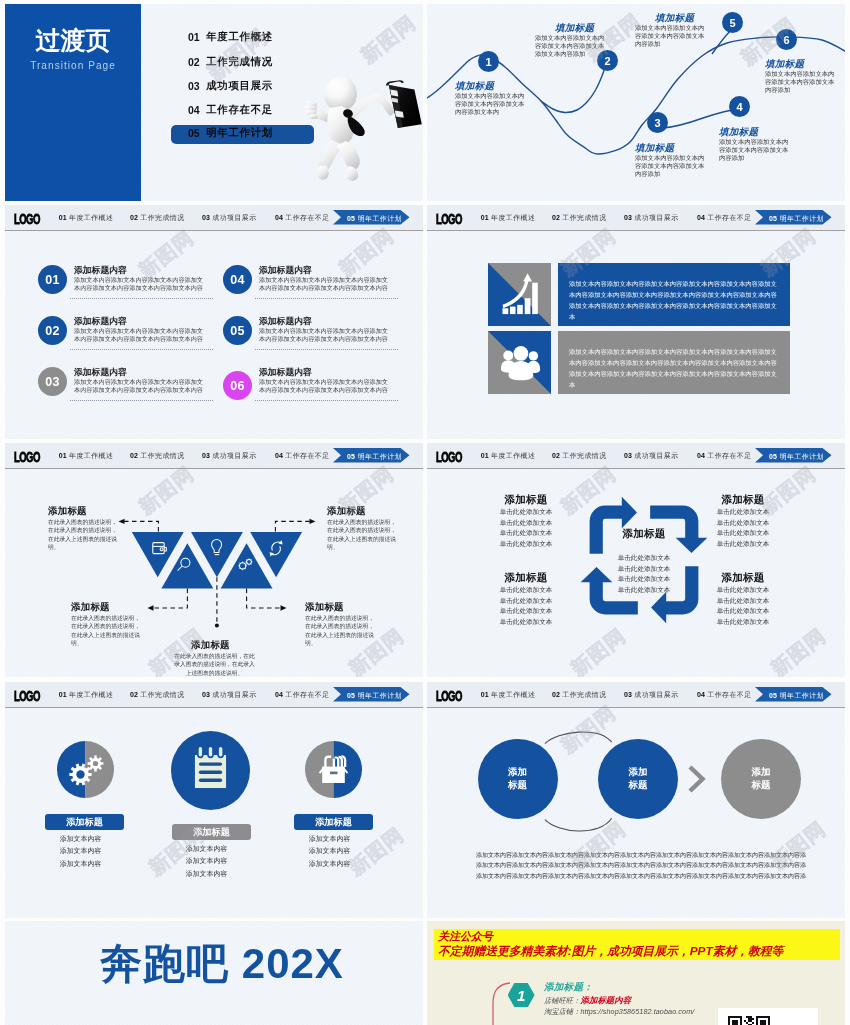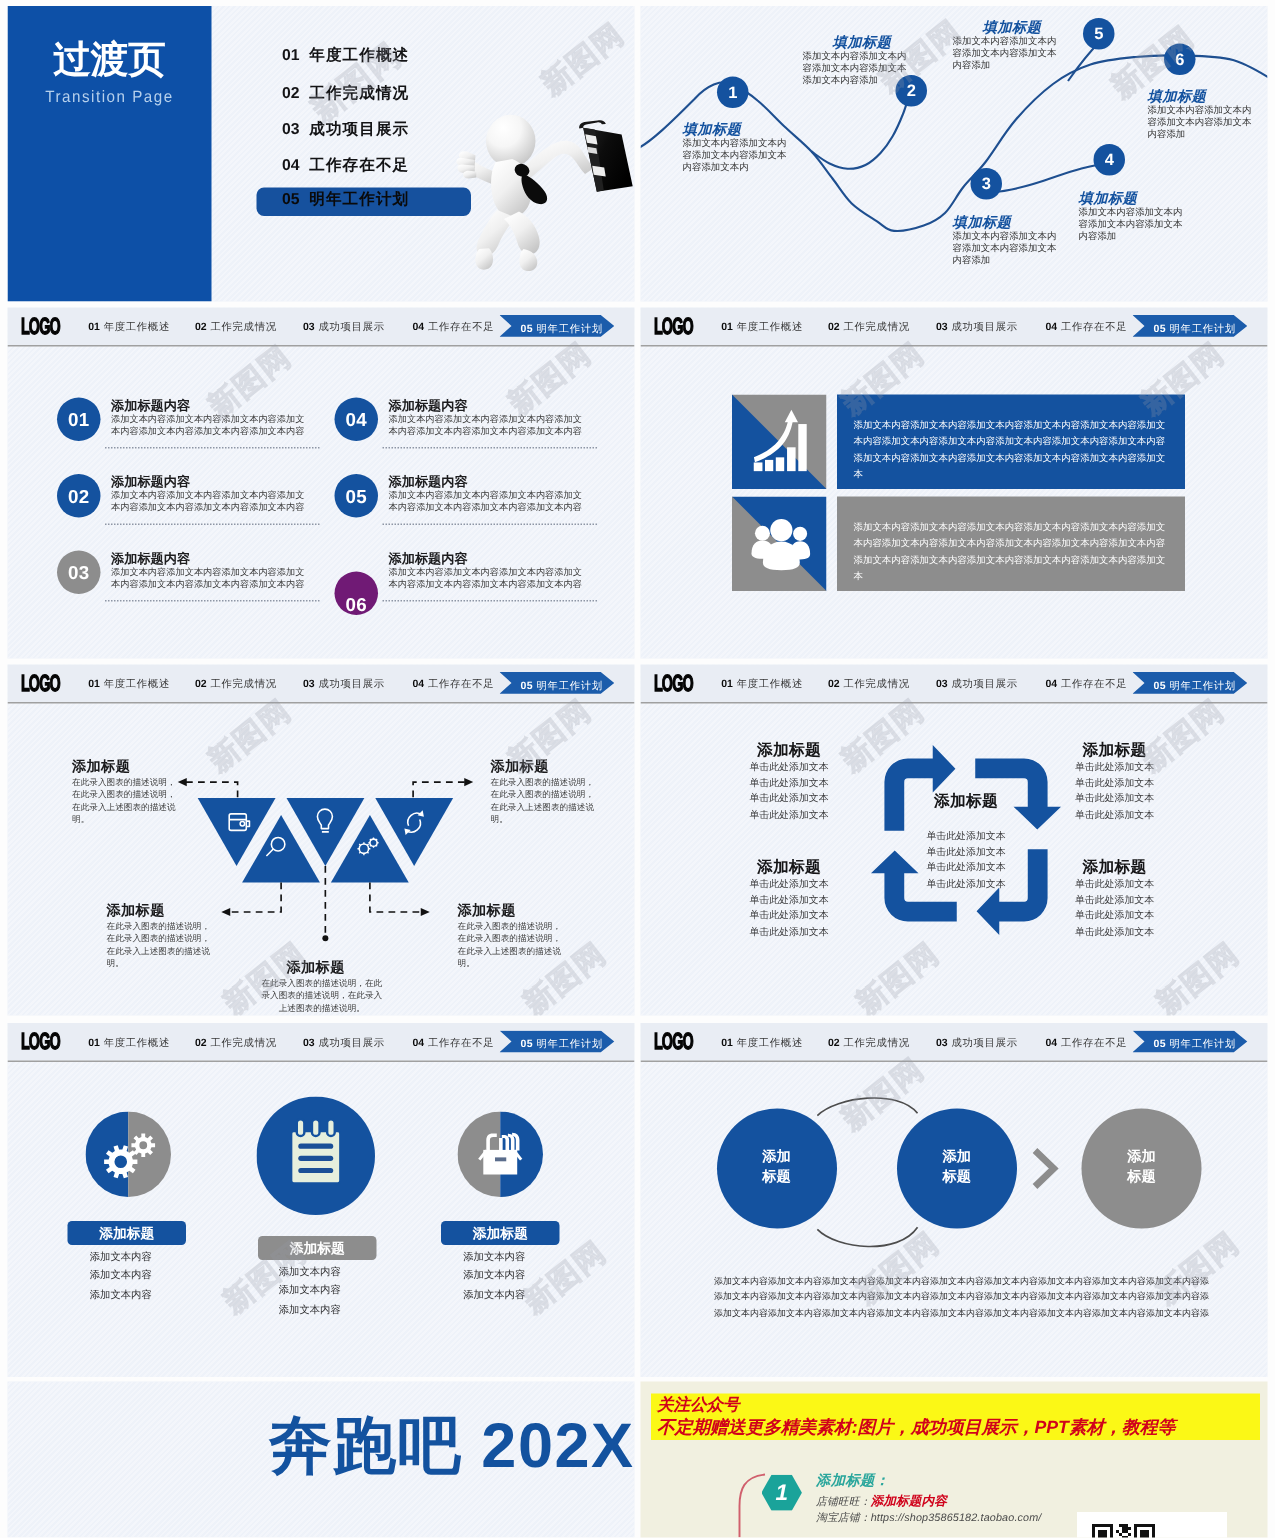--- a/index.html
+++ b/index.html
@@ -74,21 +74,21 @@
   .s7-btn{position:absolute;height:16px;border-radius:3px;color:#fff;font-size:9.2px;
           font-weight:700;display:flex;align-items:center;justify-content:center;}
   .s7-l{position:absolute;font-size:6.9px;line-height:12.4px;color:#2d2d2f;text-align:center;}
 
   
   .s8-c{position:absolute;border-radius:50%;color:#fff;font-size:9.5px;font-weight:700;
         display:flex;flex-direction:column;align-items:center;justify-content:center;line-height:1.35;}
   .s8-p{position:absolute;font-size:6.0px;line-height:10.4px;color:#2e2e30;text-align:left;white-space:nowrap;}
 
   
-  .s9-t{position:absolute;width:100%;text-align:right;color:#13529f;font-weight:700;}
+  .s9-t{position:absolute;width:100%;text-align:center;color:#13529f;font-weight:700;}
   .s9-s{position:absolute;width:100%;text-align:center;color:#161618;font-weight:700;}
 
   
   .s10{background:#f1f0e0;}
   .s10-ban{position:absolute;background:#fbf816;}
   .s10-b1{position:absolute;color:#d0021b;font-size:11px;font-weight:700;letter-spacing:0;}
   .s10-b2{position:absolute;color:#d0021b;font-size:11.8px;font-weight:700;white-space:nowrap;letter-spacing:0;}
   .s10-hex{position:absolute;background:#1aa39a;display:flex;align-items:center;justify-content:center;
            color:#fff;font-size:15px;font-weight:700;
            clip-path:polygon(25% 0,75% 0,100% 50%,75% 100%,25% 100%,0 50%);}
@@ -283,21 +283,21 @@
   <div class="s3-b" style="left:254px;top:71px;width:130px;">添加文本内容添加文本内容添加文本内容添加文本内容添加文本内容添加文本内容添加文本内容</div>
   <div class="s3-dots" style="left:250px;top:92.8px;width:143px;"></div>
 
   <div class="s3-circ" style="left:218px;top:111px;background:#14529f;">
         <span>05</span>
       </div>
   <div class="s3-t" style="left:254px;top:111px;">添加标题内容</div>
   <div class="s3-b" style="left:254px;top:122px;width:130px;">添加文本内容添加文本内容添加文本内容添加文本内容添加文本内容添加文本内容添加文本内容</div>
   <div class="s3-dots" style="left:250px;top:143.8px;width:143px;"></div>
 
-  <div class="s3-circ" style="left:218px;top:176px;background:#701a75;align-items:flex-end;">
+  <div class="s3-circ" style="left:218px;top:166px;background:#d946ef;">
         <span>06</span>
       </div>
   <div class="s3-t" style="left:254px;top:162px;">添加标题内容</div>
   <div class="s3-b" style="left:254px;top:173px;width:130px;">添加文本内容添加文本内容添加文本内容添加文本内容添加文本内容添加文本内容添加文本内容</div>
   <div class="s3-dots" style="left:250px;top:194.8px;width:143px;"></div>
 
   <div class="wm" style="left:130px;top:36px;font-size:20px;">新图网</div>
   <div class="wm" style="left:330px;top:34px;font-size:20px;">新图网</div>
 </div>
 

